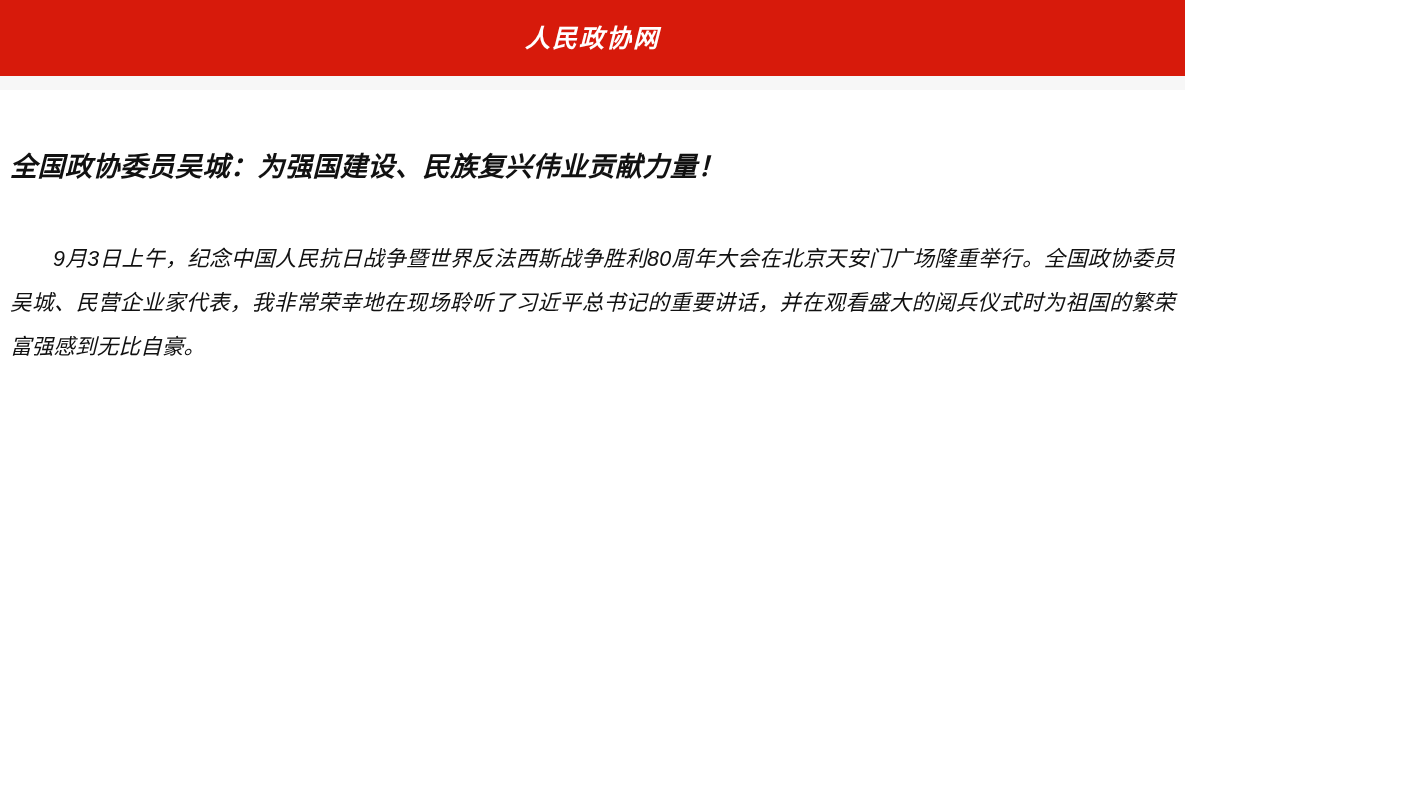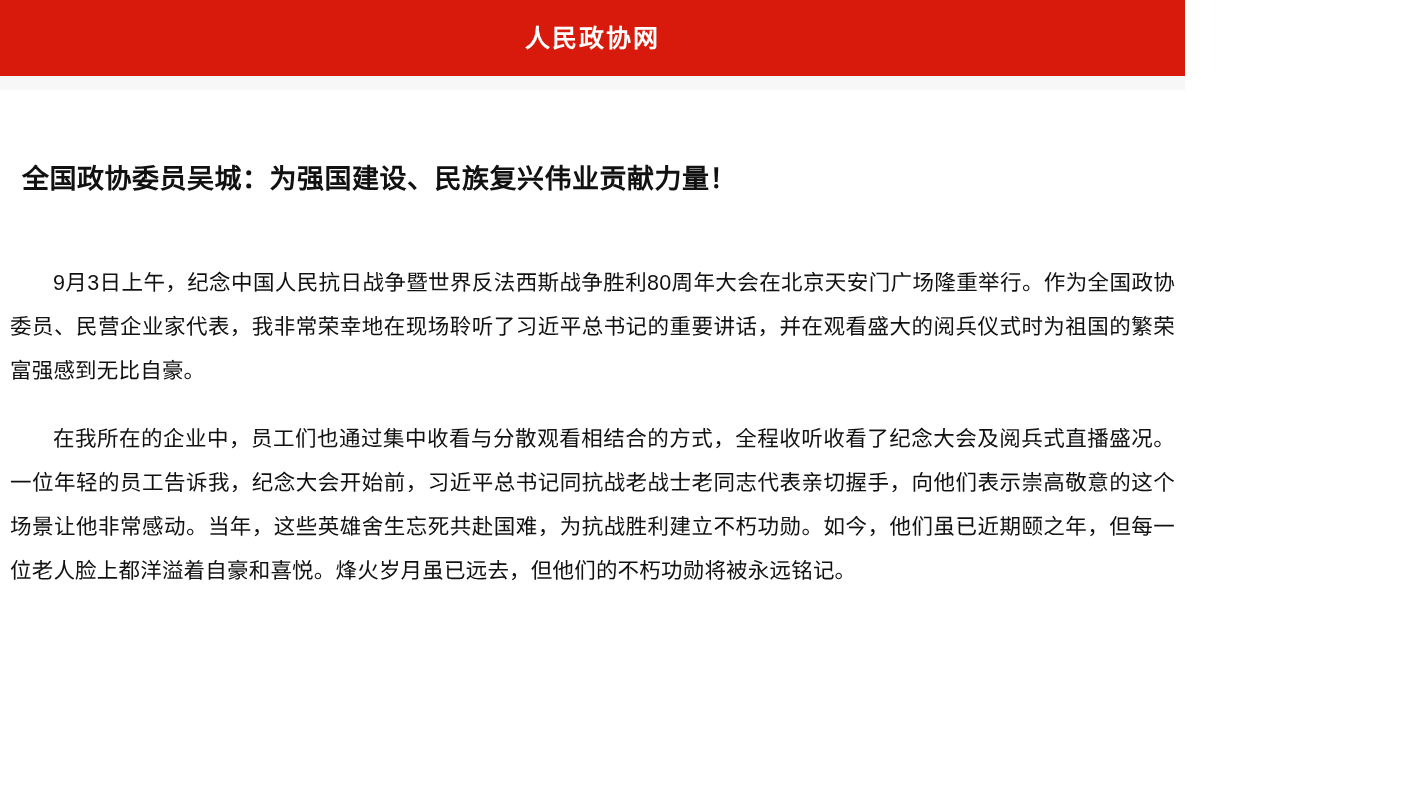--- a/index.html
+++ b/index.html
@@ -11,20 +11,21 @@
     width: 1407px;
     min-height: 810px;
     background: #ffffff;
     font-family: "Liberation Sans", "DejaVu Sans", sans-serif;
     color: #000000;
     overflow-x: hidden;
   }
   .page {
     width: 1185px;
     position: relative;
+    font-style: italic;
   }
   
   .site-header {
     width: 100%;
     height: 76px;
     background: #d71a0b;
     display: flex;
     align-items: center;
     justify-content: center;
     box-sizing: border-box;
@@ -46,21 +47,21 @@
   .article {
     box-sizing: border-box;
     padding: 0 10px;
     background: #ffffff;
   }
   .article-title {
     font-size: 27px;
     font-weight: 700;
     color: #111111;
     line-height: 1.3;
-    margin: 12px;
+    margin: 0;
     padding-top: 60px;
     padding-bottom: 0;
     letter-spacing: 0.5px;
   }
   .article-body {
     padding-top: 52px;
   }
   .article-body p {
     font-size: 21.5px;
     line-height: 44px;
@@ -82,18 +83,17 @@
   <header class="site-header">
     <span class="site-title">人民政协网</span>
   </header>
 
   <div class="header-gap"></div>
 
   <main class="article">
     <h1 class="article-title">全国政协委员吴城：为强国建设、民族复兴伟业贡献力量！</h1>
 
     <div class="article-body">
-      <p>9月3日上午，纪念中国人民抗日战争暨世界反法西斯战争胜利80周年大会在北京天安门广场隆重举行。作为全国政协委员、民营企业家代表，我非常荣幸地在现场聆听了习近平总书记的重要讲话，并在观看盛大的阅兵仪式时为祖国的繁荣富强感到无比自豪。</p>
-      <p>在我所在的企业中，员工们也通过集中收看与分散观看相结合的方式，全程收听收看了纪念大会及阅兵式直播盛况。一位年轻的员工告诉我，纪念大会开始前，习近平总书记同抗战老战士老同志代表亲切握手，向他们表示崇高敬意的这个场景让他非常感动。当年，这些英雄舍生忘死共赴国难，为抗战胜利建立不朽功勋。如今，他们虽已近期颐之年，但每一位老人脸上都洋溢着自豪和喜悦。烽火岁月虽已远去，但他们的不朽功勋将被永远铭记。</p>
+      <p>9月3日上午，纪念中国人民抗日战争暨世界反法西斯战争胜利80周年大会在北京天安门广场隆重举行。全国政协委员吴城、民营企业家代表，我非常荣幸地在现场聆听了习近平总书记的重要讲话，并在观看盛大的阅兵仪式时为祖国的繁荣富强感到无比自豪。</p>
     </div>
   </main>
 
 </div>
 
 </body></html>

